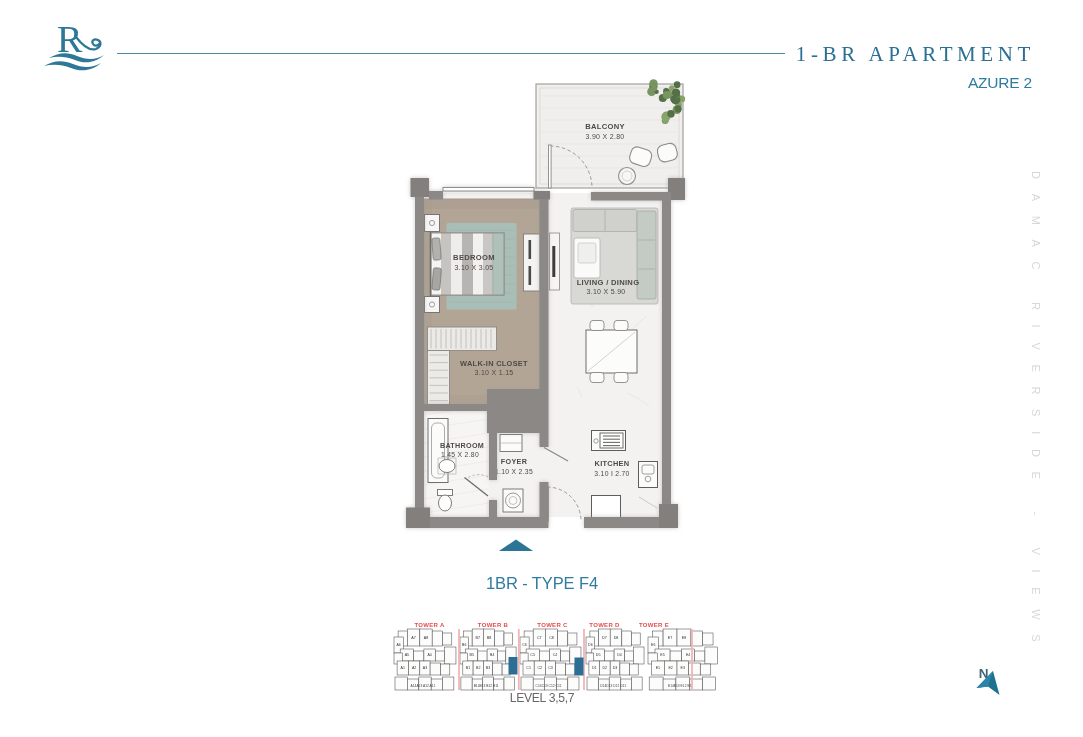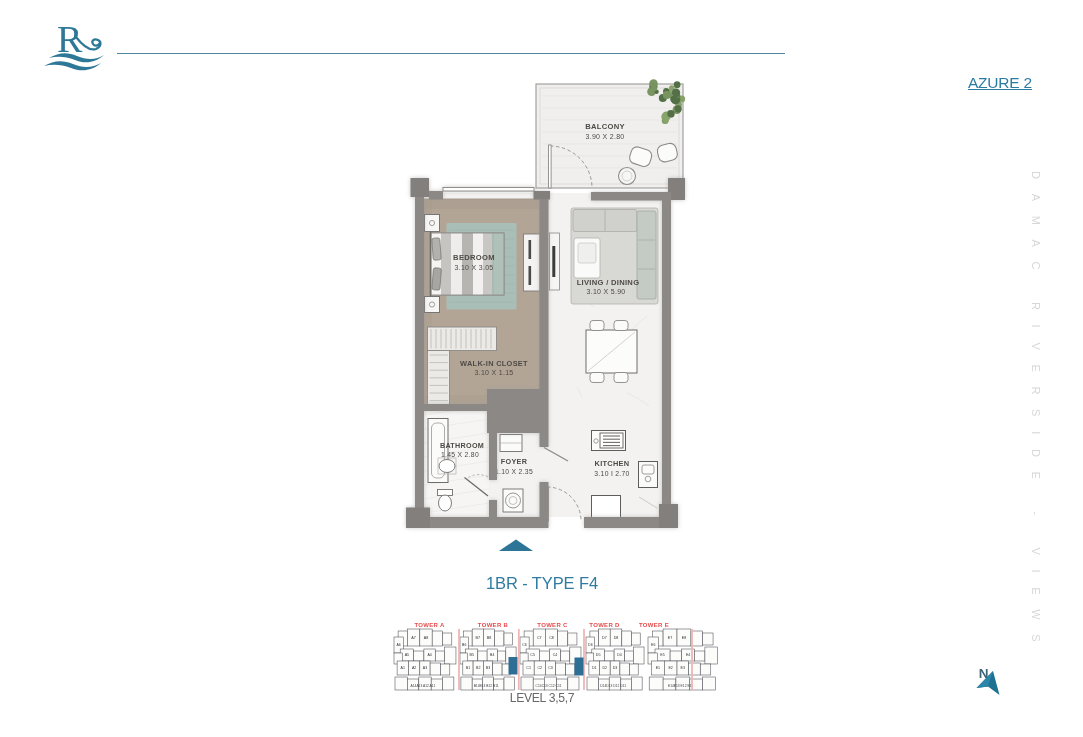--- a/index.html
+++ b/index.html
@@ -1,18 +1,18 @@
 <!DOCTYPE html>
 <html><head><meta charset="utf-8">
 <style>
 html,body{margin:0;padding:0;background:#ffffff;}
 #page{position:relative;width:1083px;height:737px;background:#ffffff;overflow:hidden;font-family:"Liberation Sans",sans-serif;}
 #hline{position:absolute;left:117px;top:52.5px;width:668px;height:1.4px;background:#4f86a0;}
 #title{position:absolute;right:48px;top:42px;font-family:"Liberation Serif",serif;font-size:21px;letter-spacing:4.6px;color:#2a6f94;white-space:nowrap;}
-#subtitle{position:absolute;right:51px;top:74px;font-size:15.5px;letter-spacing:-0.2px;color:#2c7ba1;text-decoration:underline;}
+#subtitle{position:absolute;right:51px;top:74px;font-size:15.5px;letter-spacing:-0.2px;color:#2c7ba1;}
 #sidetext{position:absolute;left:1030px;top:171px;transform-origin:0 0;transform:rotate(90deg) translateY(-100%);font-size:11px;letter-spacing:14.7px;color:#d7d7d7;white-space:nowrap;}
 </style></head>
 <body>
 <div id="page">
 <svg width="1083" height="737" viewBox="0 0 1083 737" style="position:absolute;left:0;top:0">
 <defs>
 <filter id="wsh" x="-8%" y="-8%" width="116%" height="116%">
 <feDropShadow dx="0" dy="0" stdDeviation="2.2" flood-color="#9a9a9a" flood-opacity="0.55"></feDropShadow>
 </filter>
 </defs>
@@ -404,14 +404,15 @@
       <line x1="584" y1="629" x2="584" y2="690" stroke="#f2b5b5" stroke-width="1.8"></line>
       <line x1="692" y1="629" x2="692" y2="690" stroke="#f2b5b5" stroke-width="1.8"></line>
       <rect x="508.5" y="657" width="9" height="17.5" fill="#2d6f94"></rect>
       <rect x="574.5" y="657.5" width="9" height="18" fill="#2d6f94"></rect>
       <text x="542" y="702" font-size="12.2" fill="#686868" font-weight="normal" letter-spacing="-0.3" text-anchor="middle" font-family="Liberation Sans, sans-serif">LEVEL 3,5,7</text>
       <text x="983.5" y="678" font-size="13.5" fill="#3d6577" font-weight="bold" letter-spacing="0" text-anchor="middle" font-family="Liberation Sans, sans-serif">N</text>
       <path d="M 993 671 L 999.5 695 L 988 686.5 L 976.5 688 Z" fill="#1e7191"></path>
       <path d="M 993 671 L 988 686.5 L 976.5 688 Z" fill="#2b85a8"></path>
 </svg>
 <div id="hline"></div>
+<div id="title">1-BR APARTMENT</div>
 <div id="subtitle">AZURE 2</div>
 <div id="sidetext">DAMAC RIVERSIDE - VIEWS</div>
 </div>
 </body></html>

